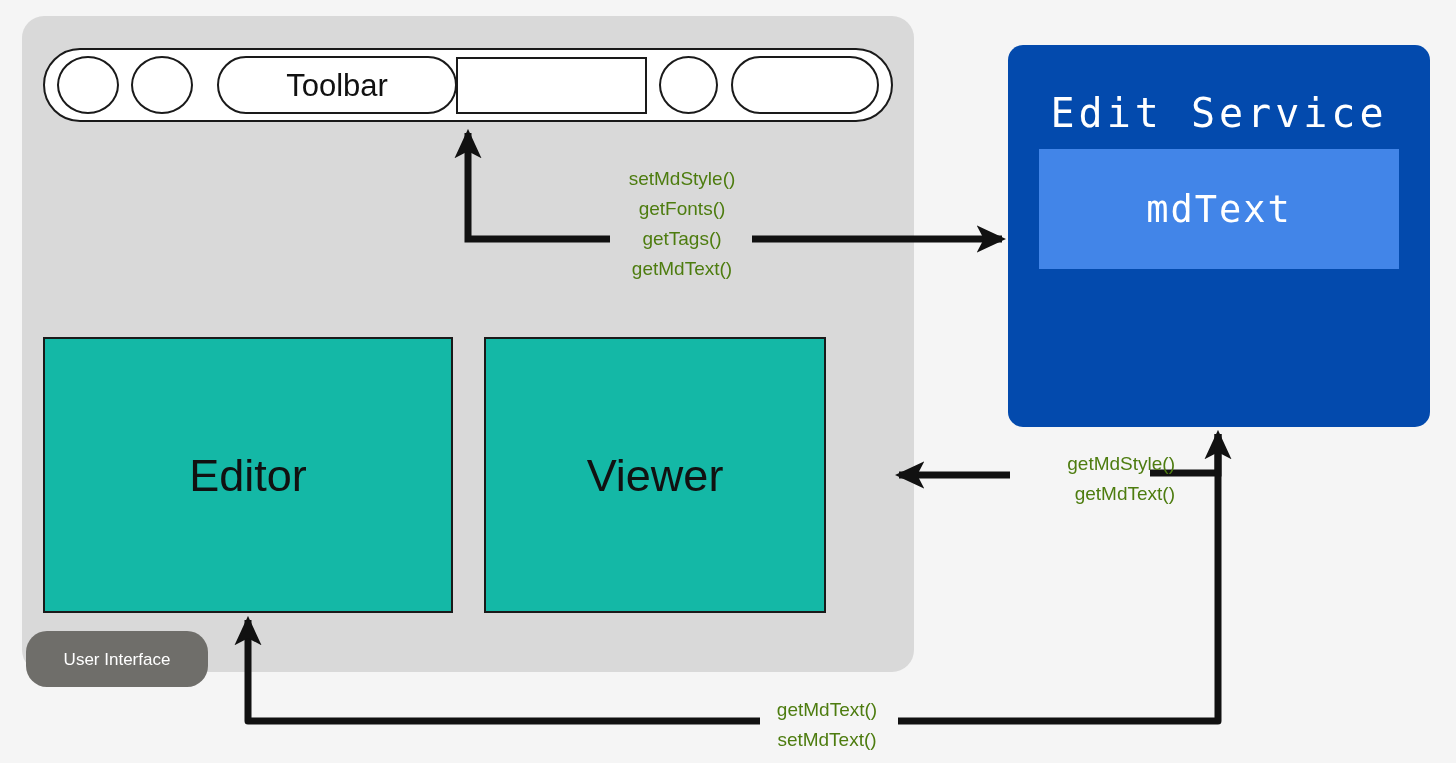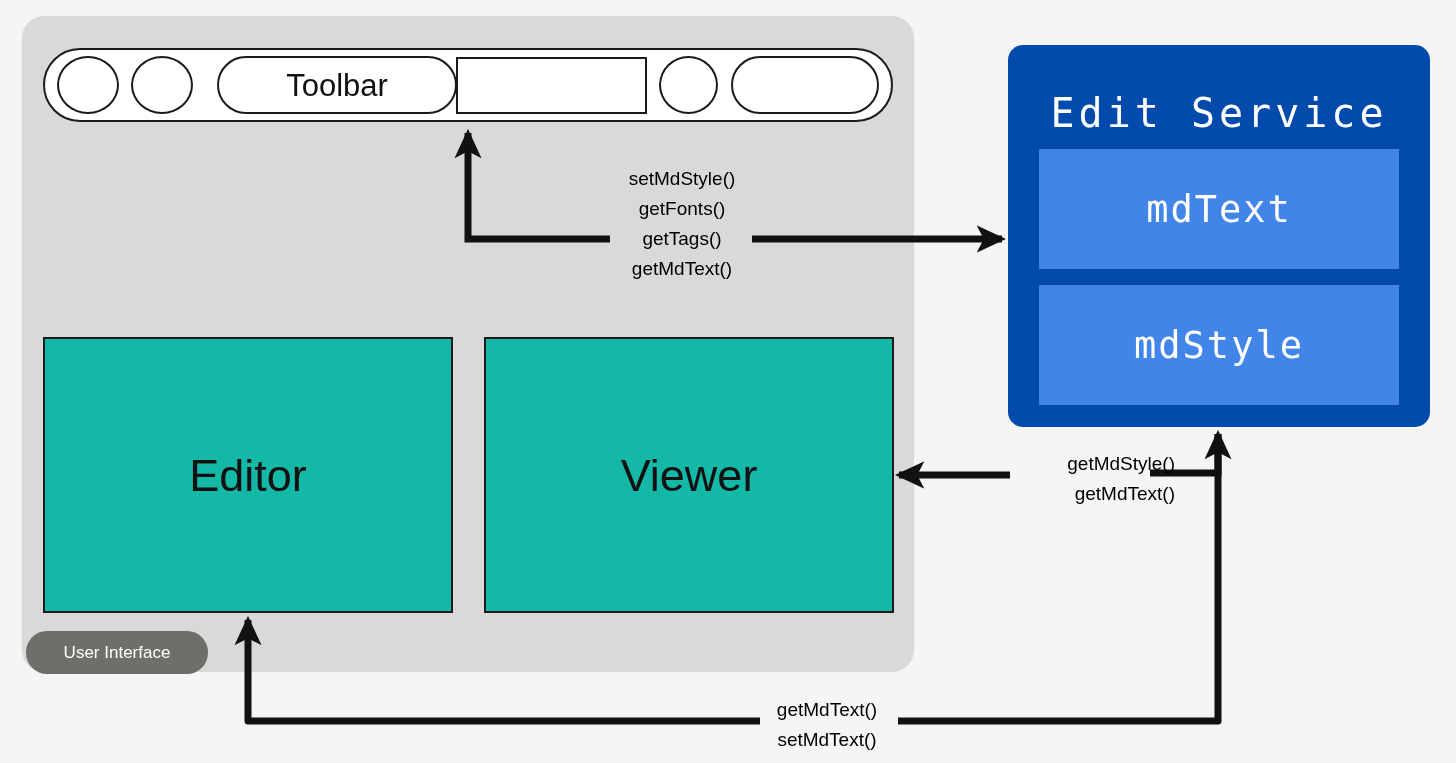--- a/index.html
+++ b/index.html
@@ -84,29 +84,29 @@
     display: flex;
     align-items: center;
     justify-content: center;
   }
   .panel-box span {
     font-size: 45px;
     color: #111111;
     line-height: 1;
   }
   #editor-box { left: 43px;  top: 337px; width: 410px; height: 276px; }
-  #viewer-box { left: 484px; top: 337px; width: 410px; height: 276px; }
+  #viewer-box { left: 484px; top: 337px; width: 342px; height: 276px; }
 
   
   #ui-badge {
     position: absolute;
     left: 26px;
     top: 631px;
     width: 182px;
-    height: 43px;
+    height: 56px;
     background: #6f6e6a;
     border-radius: 21px;
     display: flex;
     align-items: center;
     justify-content: center;
   }
   #ui-badge span {
     color: #ffffff;
     font-size: 17px;
     line-height: 1;
@@ -159,21 +159,21 @@
     position: absolute;
     left: 0; top: 0;
     width: 1456px;
     height: 763px;
     pointer-events: none;
   }
 
   
   .edge-label {
     position: absolute;
-    color: #000000;
+    color: #4d7c0f;
     font-size: 19px;
     line-height: 30px;
     text-align: center;
     white-space: nowrap;
   }
   #label-toolbar-calls {
     left: 586px;
     top: 164px;
     width: 192px;
   }
@@ -214,23 +214,20 @@
   </div>
 
   <div id="ui-badge">
     <span>User Interface</span>
   </div>
 
   <div id="edit-service">
     <div id="edit-service-title">Edit Service</div>
     <div class="svc-block" id="svc-mdtext">
       <span>mdText</span>
-    </div>
-    <div class="svc-block" id="svc-mdstyle">
-      <span>mdStyle</span>
     </div>
   </div>
 
   <svg id="arrows" viewBox="0 0 1456 763">
     <defs>
       <marker id="ah" viewBox="0 0 10 10" refX="8.6" refY="5" markerWidth="4.2" markerHeight="4.2" orient="auto-start-reverse">
         <path d="M 0 0.4 L 10 5 L 0 9.6 L 2.4 5 Z" fill="#111111"></path>
       </marker>
     </defs>
 

